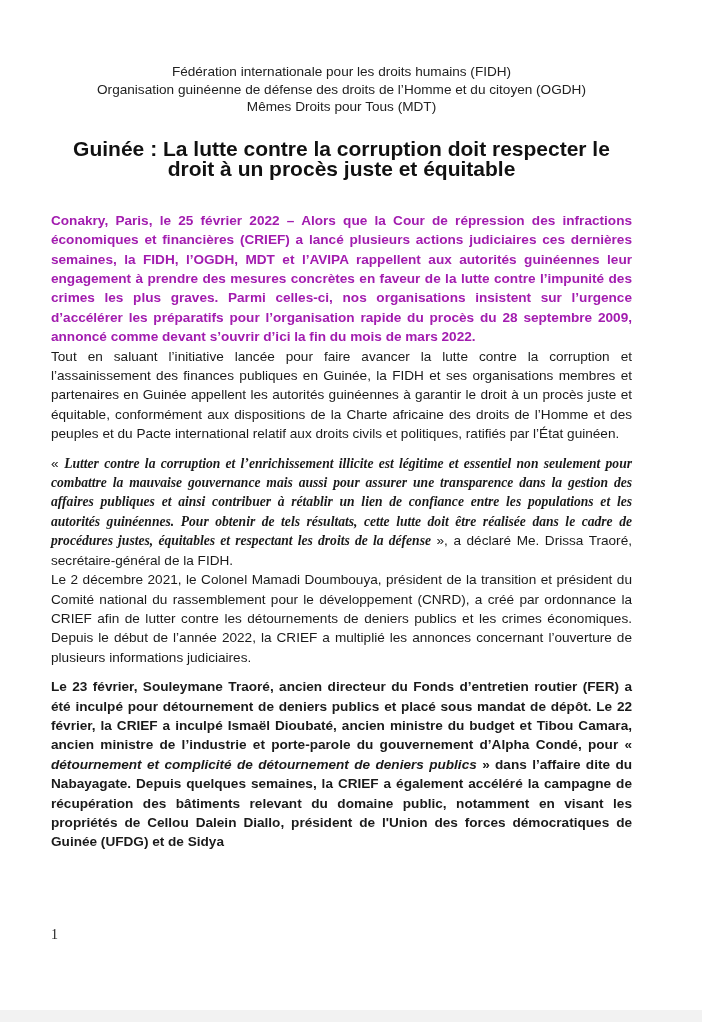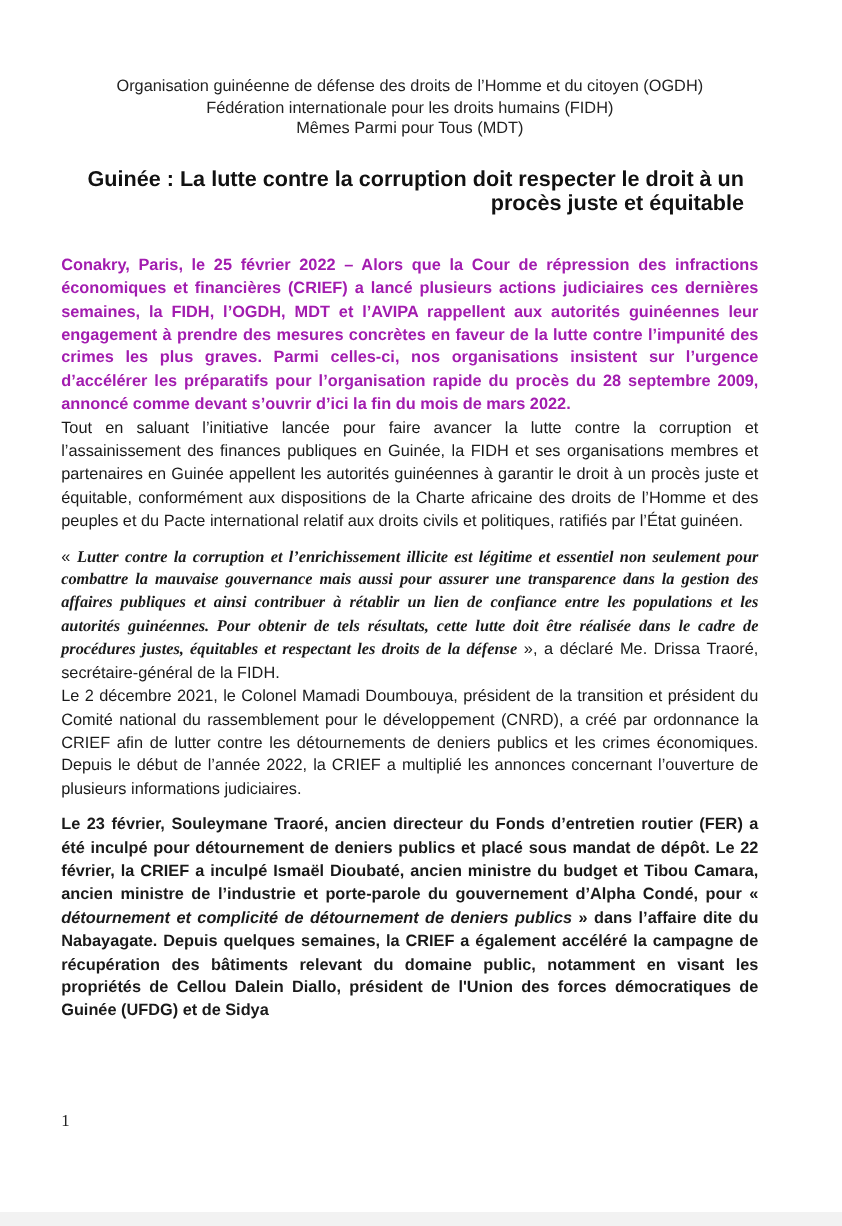--- a/index.html
+++ b/index.html
@@ -12,21 +12,21 @@
     position: absolute; left: 0; top: 1010px; width: 702px; height: 12px;
     background: #f2f2f2;
   }
   .content {
     position: absolute; left: 51px; top: 63px; width: 581px;
     font-family: "Liberation Sans", sans-serif; color: #1a1a1a;
     font-size: 13.6px; line-height: 19.4px;
   }
   .orgs { text-align: center; font-size: 13.6px; line-height: 17.6px; color: #222; }
   .title {
-    text-align: right; font-weight: bold; font-size: 18px; line-height: 20px;
+    text-align: center; font-weight: bold; font-size: 21px; line-height: 20px;
     margin-top: 23px; color: #111; padding: 0 12px;
   }
   .para { text-align: justify; margin: 0; }
   .lead { font-weight: bold; margin-top: 32px; color: #a21caf; }
   .p2 { margin-top: 0; }
   .quote { margin-top: 10px; }
   .quote .q-it { font-weight: bold; font-style: italic; font-family: Liberation Serif, serif; }
   .p4 { }
   .p5 { margin-top: 10px; font-weight: bold; }
   .it { font-style: italic; }
@@ -34,23 +34,23 @@
     position: absolute; left: 51px; top: 927px;
     font-family: "Liberation Serif", serif; font-size: 14px; color: #222;
   }
 </style>
 </head>
 <body>
 
 <div class="page">
   <div class="content">
     <div class="orgs">
+      <div>Fédération internationale pour les droits humains (FIDH)</div>
       <div>Organisation guinéenne de défense des droits de l’Homme et du citoyen (OGDH)</div>
-      <div>Fédération internationale pour les droits humains (FIDH)</div>
-      <div>Mêmes Parmi pour Tous (MDT)</div>
+      <div>Mêmes Droits pour Tous (MDT)</div>
     </div>
 
     <div class="title">Guinée : La lutte contre la corruption doit respecter le droit à un procès juste et équitable</div>
 
     <p class="para lead">Conakry, Paris, le 25 février 2022 – Alors que la Cour de répression des infractions économiques et financières (CRIEF) a lancé plusieurs actions judiciaires ces dernières semaines, la FIDH, l’OGDH, MDT et l’AVIPA rappellent aux autorités guinéennes leur engagement à prendre des mesures concrètes en faveur de la lutte contre l’impunité des crimes les plus graves. Parmi celles-ci, nos organisations insistent sur l’urgence d’accélérer les préparatifs pour l’organisation rapide du procès du 28 septembre 2009, annoncé comme devant s’ouvrir d’ici la fin du mois de mars 2022.</p>
 
     <p class="para p2">Tout en saluant l’initiative lancée pour faire avancer la lutte contre la corruption et l’assainissement des finances publiques en Guinée, la FIDH et ses organisations membres et partenaires en Guinée appellent les autorités guinéennes à garantir le droit à un procès juste et équitable, conformément aux dispositions de la Charte africaine des droits de l’Homme et des peuples et du Pacte international relatif aux droits civils et politiques, ratifiés par l’État guinéen.</p>
 
     <p class="para quote"><span>« </span><span class="q-it">Lutter contre la corruption et l’enrichissement illicite est légitime et essentiel non seulement pour combattre la mauvaise gouvernance mais aussi pour assurer une transparence dans la gestion des affaires publiques et ainsi contribuer à rétablir un lien de confiance entre les populations et les autorités guinéennes. Pour obtenir de tels résultats, cette lutte doit être réalisée dans le cadre de procédures justes, équitables et respectant les droits de la défense</span><span> », a déclaré Me. Drissa Traoré, secrétaire-général de la FIDH.</span></p>
 

